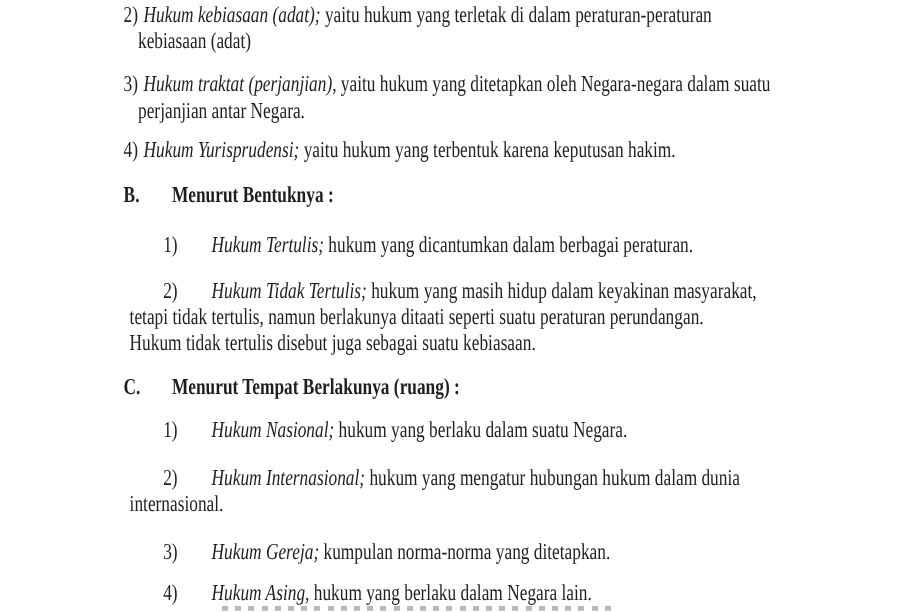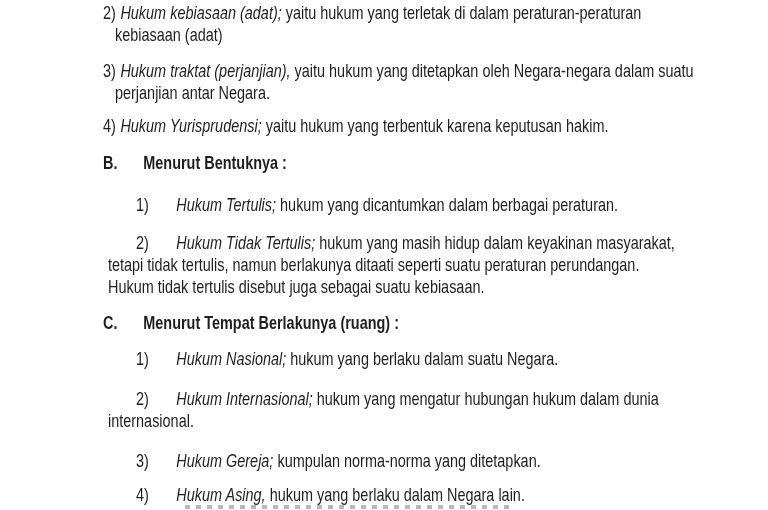--- a/index.html
+++ b/index.html
@@ -2,21 +2,21 @@
 <html><head>
 <meta charset="utf-8">
 <style>
   html, body { margin: 0; padding: 0; background: #ffffff; }
   .page {
     position: relative;
     width: 768px;
     height: 510px;
     background: #ffffff;
     overflow: hidden;
-    font-family: Liberation Sans, sans-serif;
+    font-family: Liberation Serif, serif;
     color: #1e1e1e;
   }
   .line {
     position: absolute;
     white-space: pre;
     font-size: 19px;
     line-height: 22px;
     transform: scaleX(0.76);
     transform-origin: 0 0;
   }

